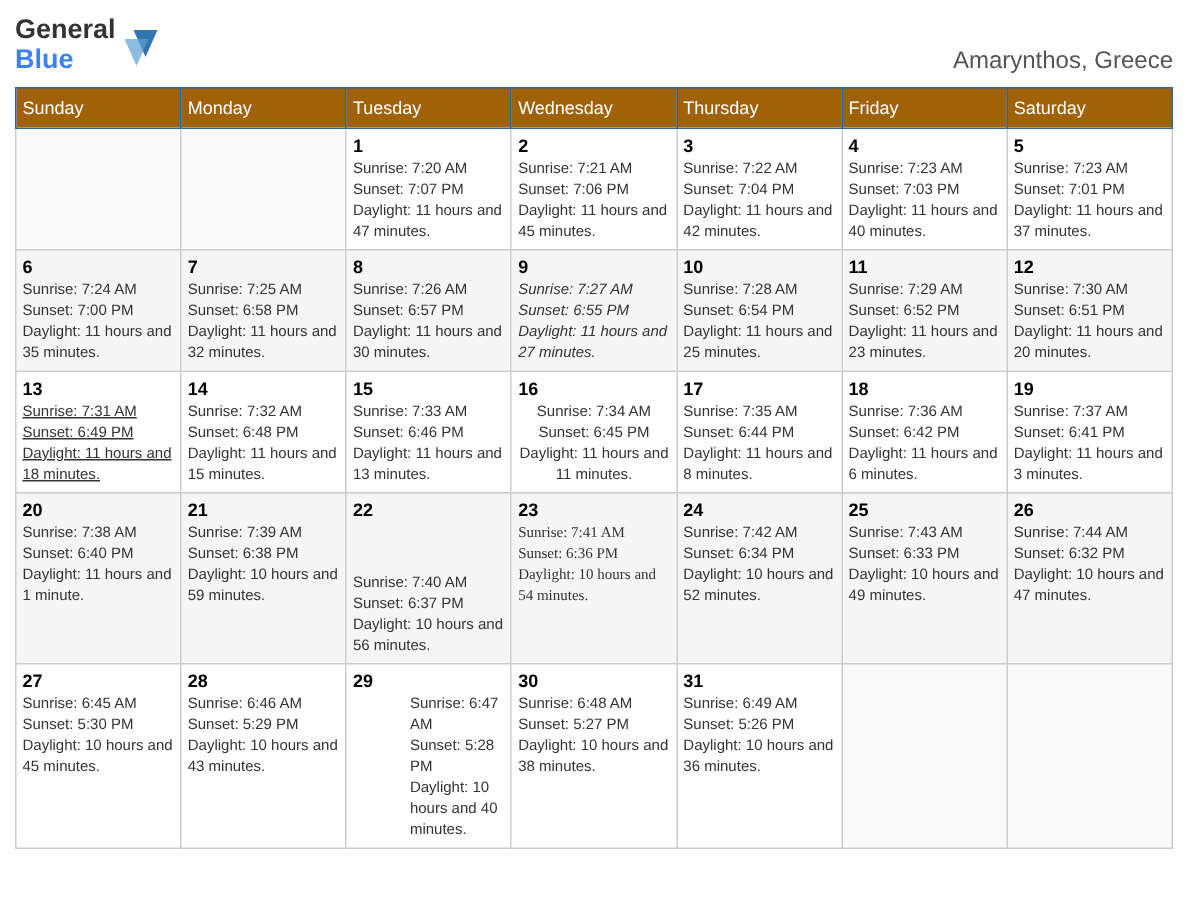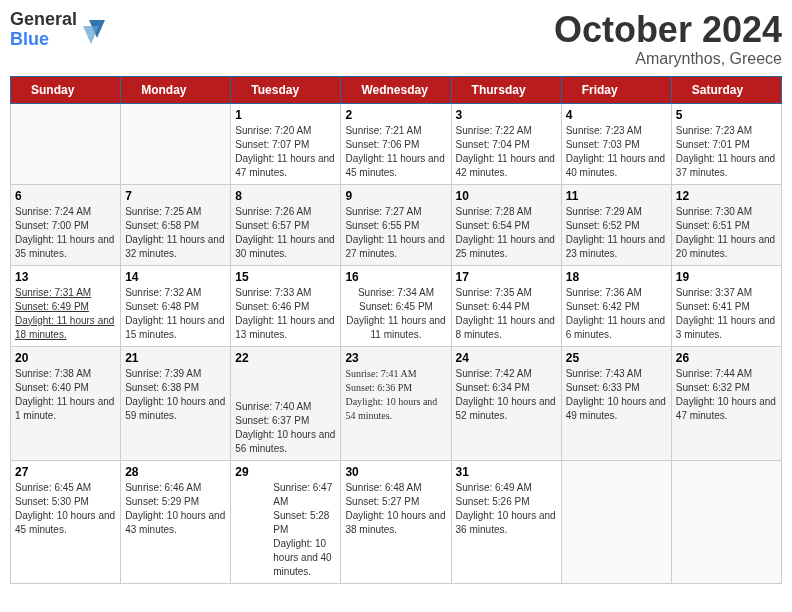--- a/index.html
+++ b/index.html
@@ -6,21 +6,21 @@
     body {
       font-family: Arial, sans-serif;
       background: #fff;
       width: 792px;
       min-height: 612px;
       padding: 10px;
     }
     .header {
       display: flex;
       justify-content: space-between;
-      align-items: flex-start;
+      align-items: flex-end;
       margin-bottom: 8px;
     }
     .logo {
       display: flex;
       align-items: center;
       gap: 0;
     }
     .logo-text {
       font-size: 18px;
       font-weight: bold;
@@ -45,26 +45,26 @@
     .location-title {
       font-size: 16px;
       color: #555;
     }
     table {
       width: 100%;
       border-collapse: collapse;
       font-size: 10.5px;
     }
     thead th {
-      background-color: #b91c1c;
+      background-color: #a16207;
       color: #fff;
-      padding: 6px 20px;
+      padding: 6px 4px;
       text-align: left;
       font-size: 12px;
-      font-weight: bold;
+      font-weight: normal;
       border: 1px solid #2a65a0;
     }
     tbody td {
       border: 1px solid #ccc;
       vertical-align: top;
       padding: 4px;
       width: calc(100% / 7);
       min-height: 70px;
       background: #fff;
     }
@@ -96,21 +96,20 @@
         <span>General</span>
         <span style="color:#3b82f6;">Blue</span>
       </div>
     </div>
     <svg class="logo-icon" viewBox="0 0 28 28">
       <path d="M10 4 L26 4 L18 22 Z" fill="#3276b1"></path>
       <path d="M4 10 L20 10 L12 28 Z" fill="#5ba0d0" opacity="0.7"></path>
     </svg>
   </div>
   <div class="title-block">
-    <div class="month-title">October 2024</div>
     <div class="location-title">Amarynthos, Greece</div>
   </div>
 </div>
 
 <table>
   <thead>
     <tr>
       <th>Sunday</th>
       <th>Monday</th>
       <th>Tuesday</th>
@@ -169,21 +168,21 @@
 Daylight: 11 hours and 32 minutes.</div>
         </td>
         <td>
           <span class="day-number">8</span>
           <div class="day-info" style="white-space: pre-line;">Sunrise: 7:26 AM
 Sunset: 6:57 PM
 Daylight: 11 hours and 30 minutes.</div>
         </td>
         <td>
           <span class="day-number">9</span>
-          <div class="day-info" style="white-space: pre-line;">Sunrise: 7:27 AM
+          <div class="day-info" style="white-space: pre-line; font-style: italic;">Sunrise: 7:27 AM
 Sunset: 6:55 PM
 Daylight: 11 hours and 27 minutes.</div>
         </td>
         <td>
           <span class="day-number">10</span>
           <div class="day-info" style="white-space: pre-line;">Sunrise: 7:28 AM
 Sunset: 6:54 PM
 Daylight: 11 hours and 25 minutes.</div>
         </td>
         <td>
@@ -231,21 +230,21 @@
 Daylight: 11 hours and 8 minutes.</div>
         </td>
         <td>
           <span class="day-number">18</span>
           <div class="day-info" style="white-space: pre-line;">Sunrise: 7:36 AM
 Sunset: 6:42 PM
 Daylight: 11 hours and 6 minutes.</div>
         </td>
         <td>
           <span class="day-number">19</span>
-          <div class="day-info" style="white-space: pre-line;">Sunrise: 3:37 AM
+          <div class="day-info" style="white-space: pre-line;">Sunrise: 7:37 AM
 Sunset: 6:41 PM
 Daylight: 11 hours and 3 minutes.</div>
         </td>
       </tr>
       <tr>
         <td>
           <span class="day-number">20</span>
           <div class="day-info" style="white-space: pre-line;">Sunrise: 7:38 AM
 Sunset: 6:40 PM
 Daylight: 11 hours and 1 minute.</div>

